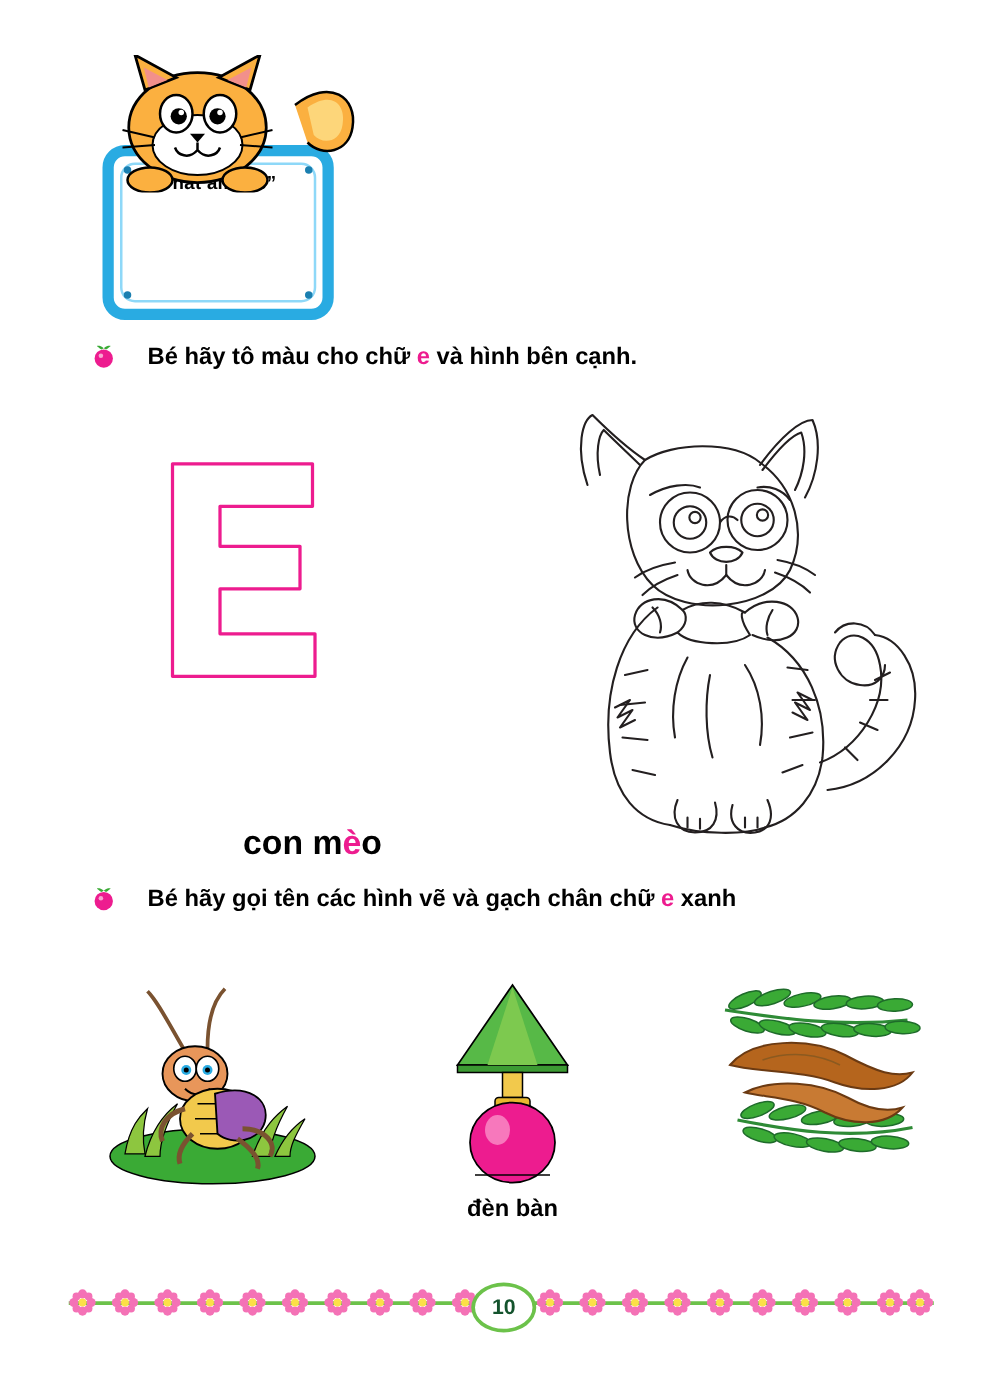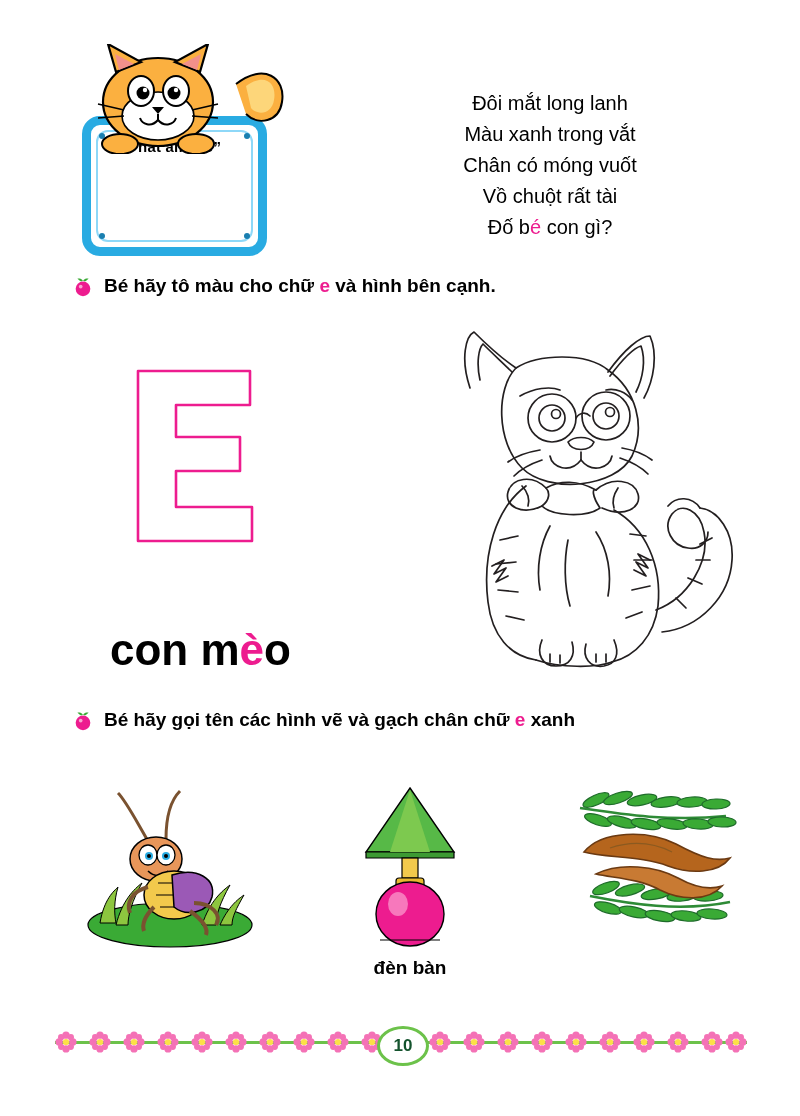--- a/index.html
+++ b/index.html
@@ -98,22 +98,22 @@
     font-size: 20px;
     line-height: 31px;
     color: #000;
   }
   #poem .pink { color: #ED1C8F; }
 
   
   .instruction {
     position: absolute;
     display: flex;
-    align-items: center;
-    gap: 10px;
+    align-items: flex-start;
+    gap: 24px;
   }
   .bullet-berry {
     flex: 0 0 auto;
     width: 22px;
     height: 22px;
     margin-top: 2px;
   }
   .instr-text {
     font-size: 19px;
     font-weight: bold;
@@ -129,23 +129,24 @@
   #outline-letter {
     position: absolute;
     left: 130px;
     top: 365px;
     width: 130px;
     height: 180px;
   }
   #word-meo {
     position: absolute;
     left: 110px;
-    top: 625px;
+    top: 659px;
     width: 280px;
-    font-size: 44px;
+    text-align: center;
+    font-size: 27px;
     font-weight: bold;
     color: #000;
   }
   #word-meo .pink { color: #ED1C8F; }
 
   #cat-outline {
     position: absolute;
     left: 400px;
     top: 310px;
     width: 360px;
@@ -257,27 +258,20 @@
 
     <path d="M66 63 L78 63 L72 70 Z" fill="#000"></path>
     <path d="M72 70 L72 76 M72 76 C65 84 56 80 54 74 M72 76 C79 84 88 80 90 74" fill="none" stroke="#000" stroke-width="2"></path>
 
     <path d="M38 66 L12 60 M38 72 L12 74 M106 66 L132 60 M106 72 L132 74" stroke="#000" stroke-width="1.6" fill="none"></path>
 
     <ellipse cx="34" cy="100" rx="18" ry="10" fill="#FBB040" stroke="#000" stroke-width="2"></ellipse>
     <ellipse cx="110" cy="100" rx="18" ry="10" fill="#FBB040" stroke="#000" stroke-width="2"></ellipse>
   </svg>
 
-  <div id="poem">
-    <div>Đôi mắt long lanh</div>
-    <div>Màu xanh trong vắt</div>
-    <div>Chân có móng vuốt</div>
-    <div>Vồ chuột rất tài</div>
-    <div><span>Đố b</span><span class="pink">é</span><span> con gì?</span></div>
-  </div>
 </div>
 
 <div class="instruction" id="instruction-1">
   <svg class="bullet-berry" viewBox="0 0 24 24">
     <path d="M12 5 C9 2 6 3 6 3 C6 3 8 5 10 6 Z" fill="#3AAA35"></path>
     <path d="M12 5 C15 2 18 3 18 3 C18 3 16 5 14 6 Z" fill="#3AAA35"></path>
     <circle cx="12" cy="14" r="8" fill="#ED1C8F"></circle>
     <circle cx="9.5" cy="11.5" r="2" fill="#F8A6D0"></circle>
   </svg>
   <div class="instr-text"><span>Bé hãy tô màu cho chữ </span><span class="pink">e</span><span> và hình bên cạnh.</span></div>

